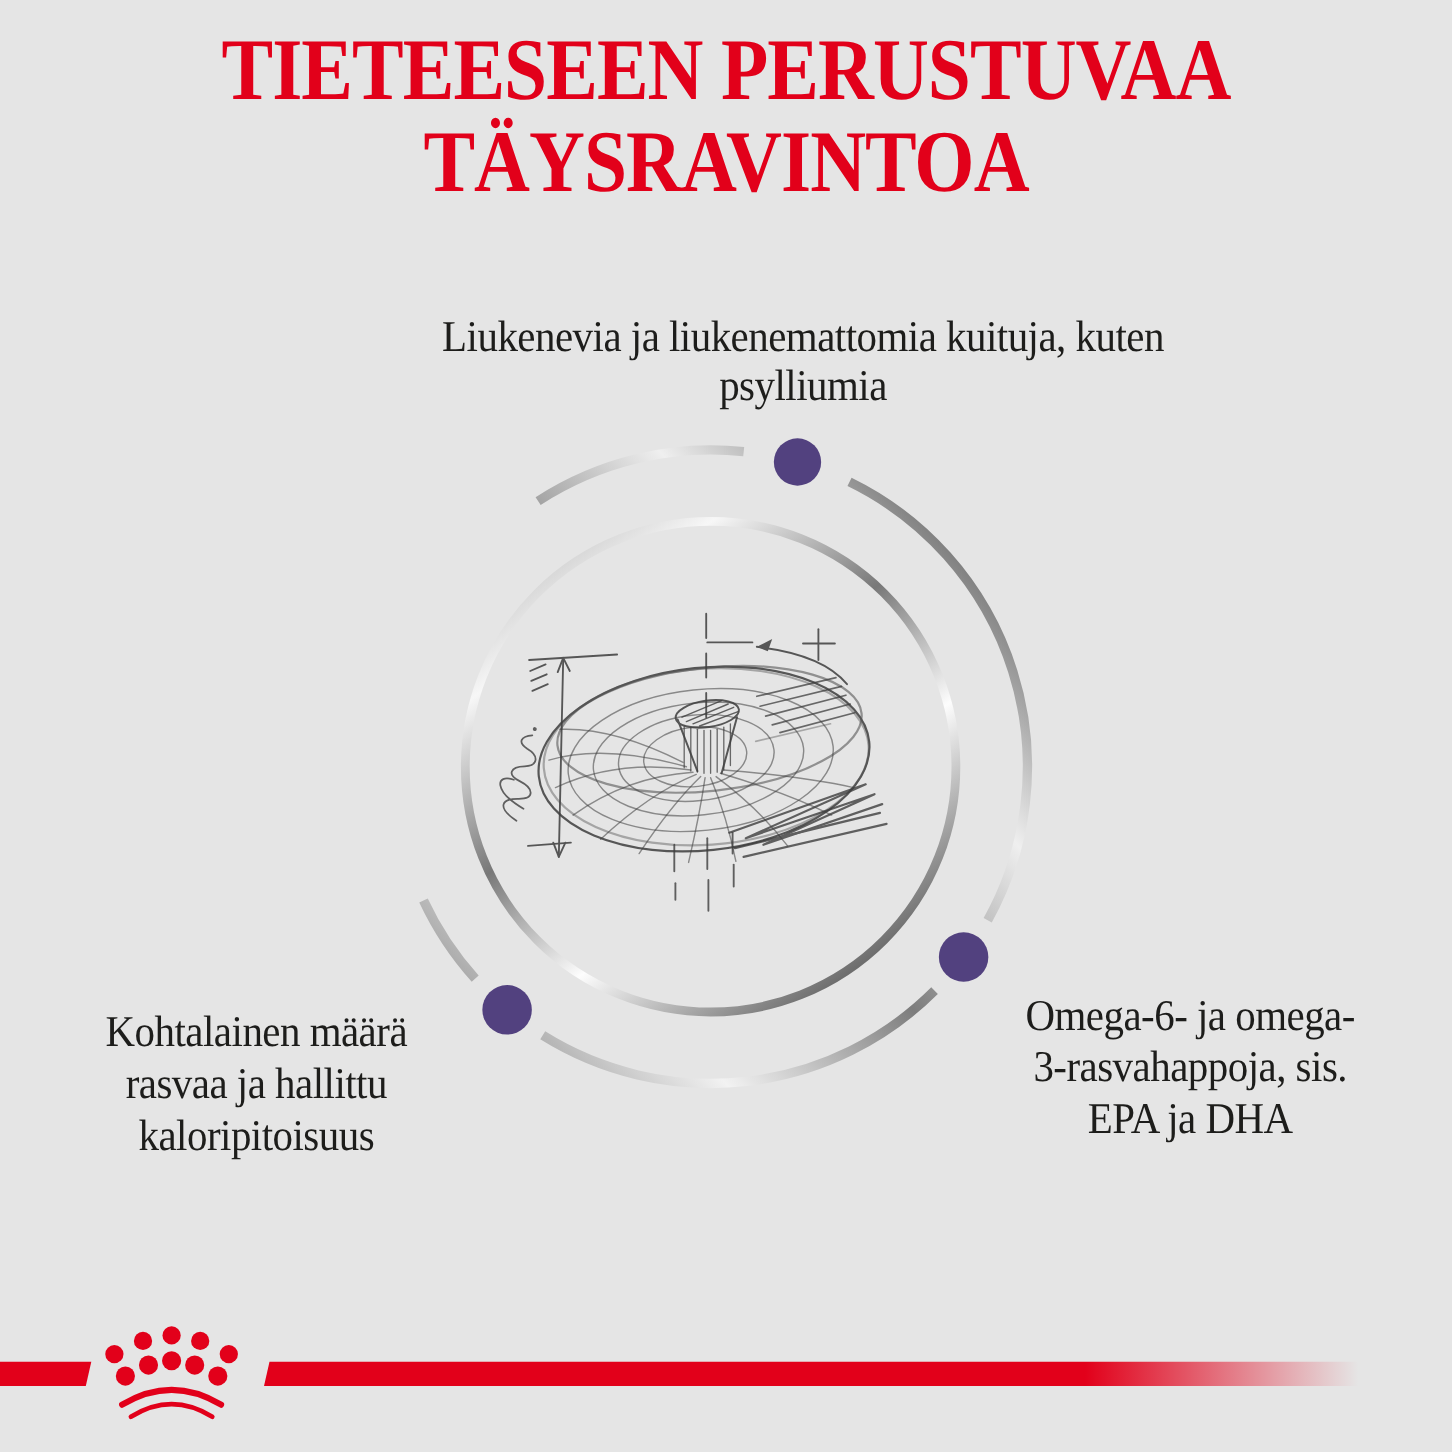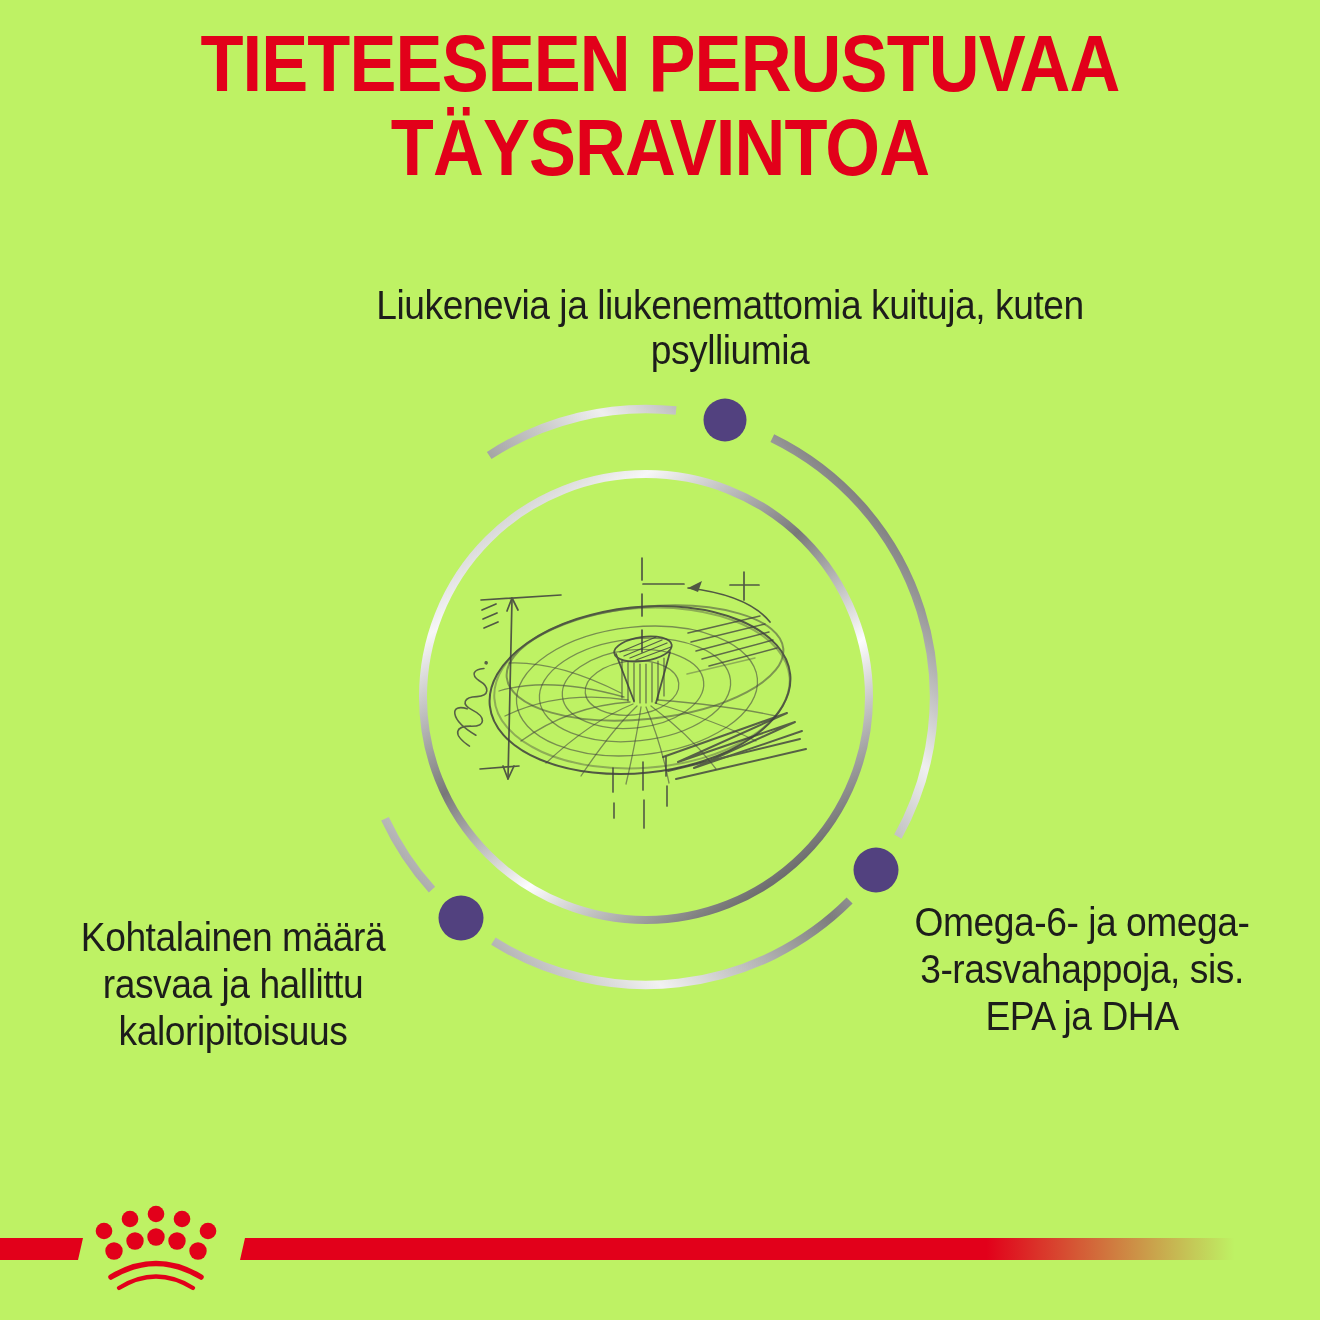--- a/index.html
+++ b/index.html
@@ -1,18 +1,18 @@
 <!DOCTYPE html>
 <html style="--brand-red: #e2001a; --accent-purple: #52417f; --text-black: #1d1d1b; --metal-dark: #767676; --metal-light: #ffffff;"><head>
 <meta charset="utf-8">
 <style>
   html,body{margin:0;padding:0;background:#ffffff;}
   .page{
-    position:relative;width:1320px;height:1320px;background:#bef264;overflow:hidden;
-    font-family:Liberation Sans, sans-serif;
+    position:relative;width:1320px;height:1320px;background:#e5e5e5;overflow:hidden;
+    font-family:Liberation Serif, serif;
   }
   .title{
     position:absolute;top:22px;left:0;width:1320px;margin:0;
     text-align:center;color:var(--brand-red,#e2001a);
     font-size:80px;line-height:84px;font-weight:700;letter-spacing:-1px;
     transform:scaleX(0.88);
   }
   .callout{
     position:absolute;color:var(--text-black,#1d1d1b);
     font-size:40px;line-height:47px;text-align:center;font-weight:400;

